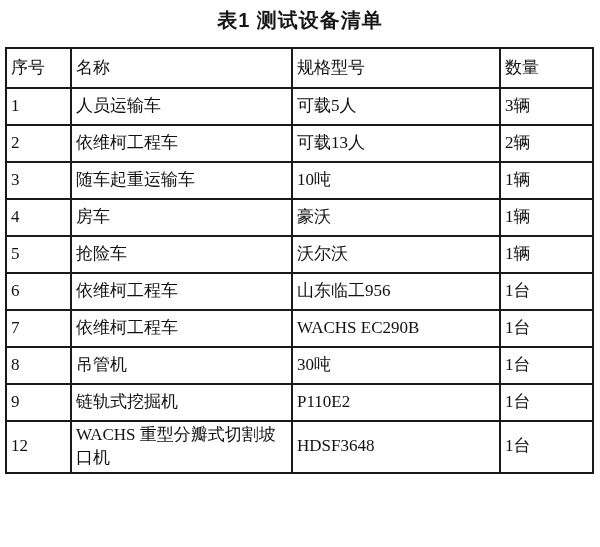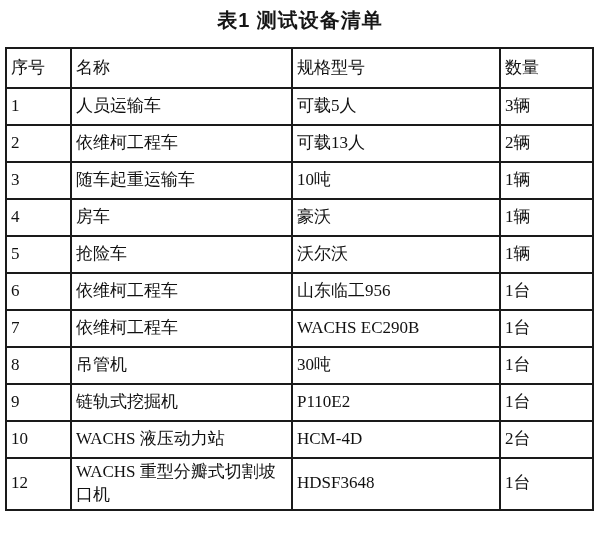--- a/index.html
+++ b/index.html
@@ -129,26 +129,20 @@
         <td>30吨</td>
         <td>1台</td>
       </tr>
       <tr>
         <td>9</td>
         <td>链轨式挖掘机</td>
         <td>P110E2</td>
         <td>1台</td>
       </tr>
       <tr>
-        <td>10</td>
-        <td>WACHS 液压动力站</td>
-        <td>HCM-4D</td>
-        <td>2台</td>
-      </tr>
-      <tr>
         <td>12</td>
         <td>WACHS 重型分瓣式切割坡口机</td>
         <td>HDSF3648</td>
         <td>1台</td>
       </tr>
     </tbody>
   </table>
 
 </div>
 

